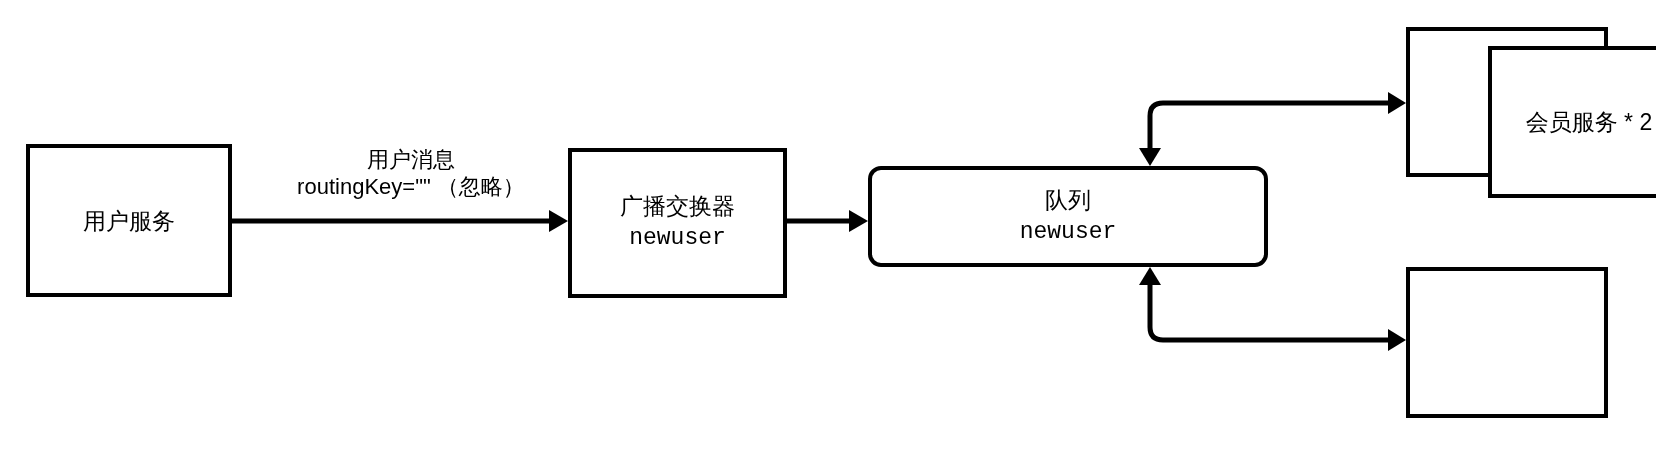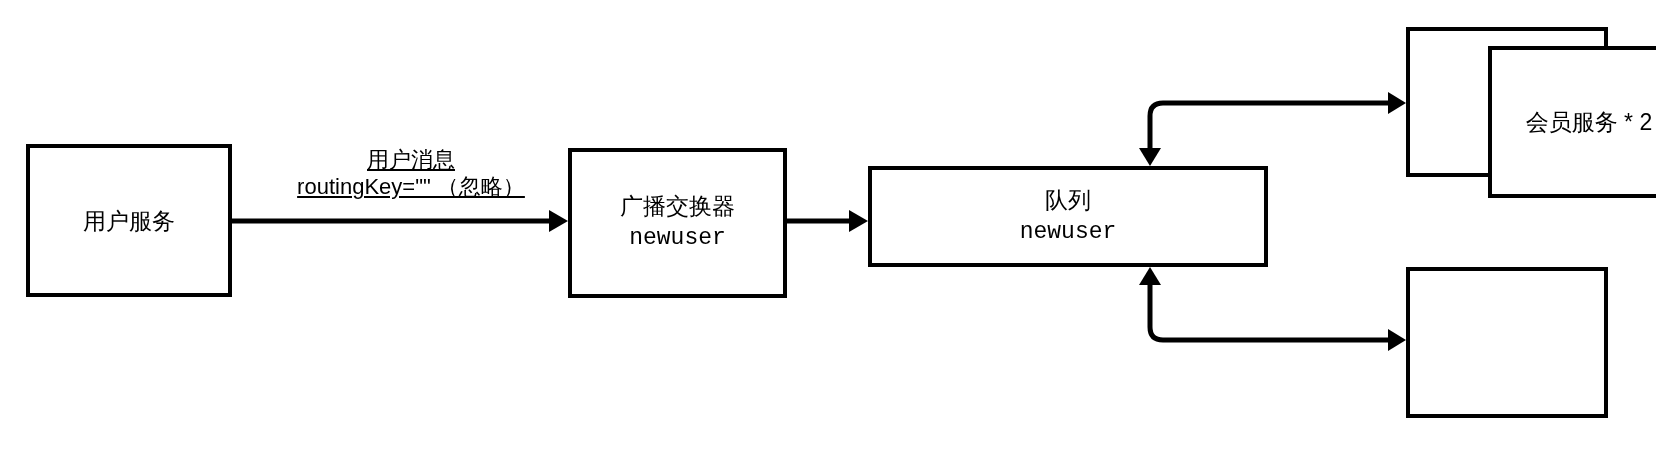--- a/index.html
+++ b/index.html
@@ -32,37 +32,36 @@
   .node .lines { display: block; font-family: Liberation Mono, monospace; }
   .stack-back {
     position: absolute;
     box-sizing: border-box;
     border: 4px solid #000000;
     background: #ffffff;
   }
   
   .user-service      { left: 26px;   top: 144px; width: 206px; height: 153px; }
   .exchange          { left: 568px;  top: 148px; width: 219px; height: 150px; }
-  .queue             { left: 868px;  top: 166px; width: 400px; height: 101px; }
+  .queue             { left: 868px;  top: 166px; width: 400px; height: 101px; border-radius: 13px; }
   .member-back       { left: 1406px; top: 27px;  width: 202px; height: 150px; }
   .member-front      { left: 1488px; top: 46px;  width: 202px; height: 152px; }
   .marketing-back    { left: 1406px; top: 267px; width: 202px; height: 151px; }
   .marketing-front   { left: 1426px; top: 287px; width: 202px; height: 150px; }
 
   .edge-label {
     position: absolute;
     left: 270px;
     top: 146px;
     width: 282px;
     text-align: center;
     font-size: 22px;
     line-height: 27px;
     white-space: nowrap;
     color: #000000;
-    text-decoration: underline;
   }
   svg.connectors {
     position: absolute;
     left: 0;
     top: 0;
     z-index: 3;
     pointer-events: none;
   }
   .node, .stack-back { z-index: 2; }
   .ln { stroke: #000000; stroke-width: 5; fill: none; }

